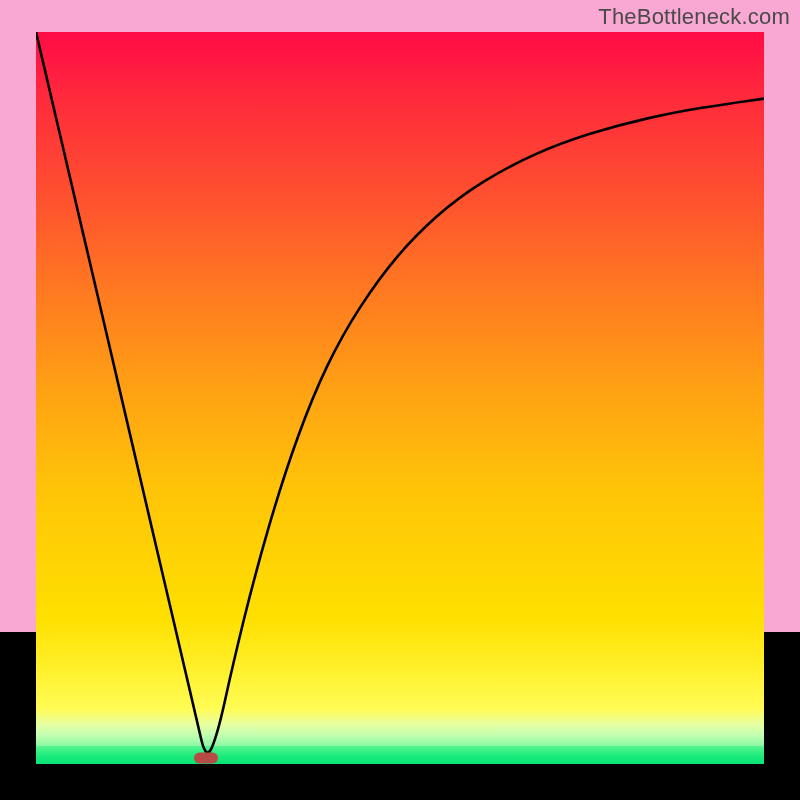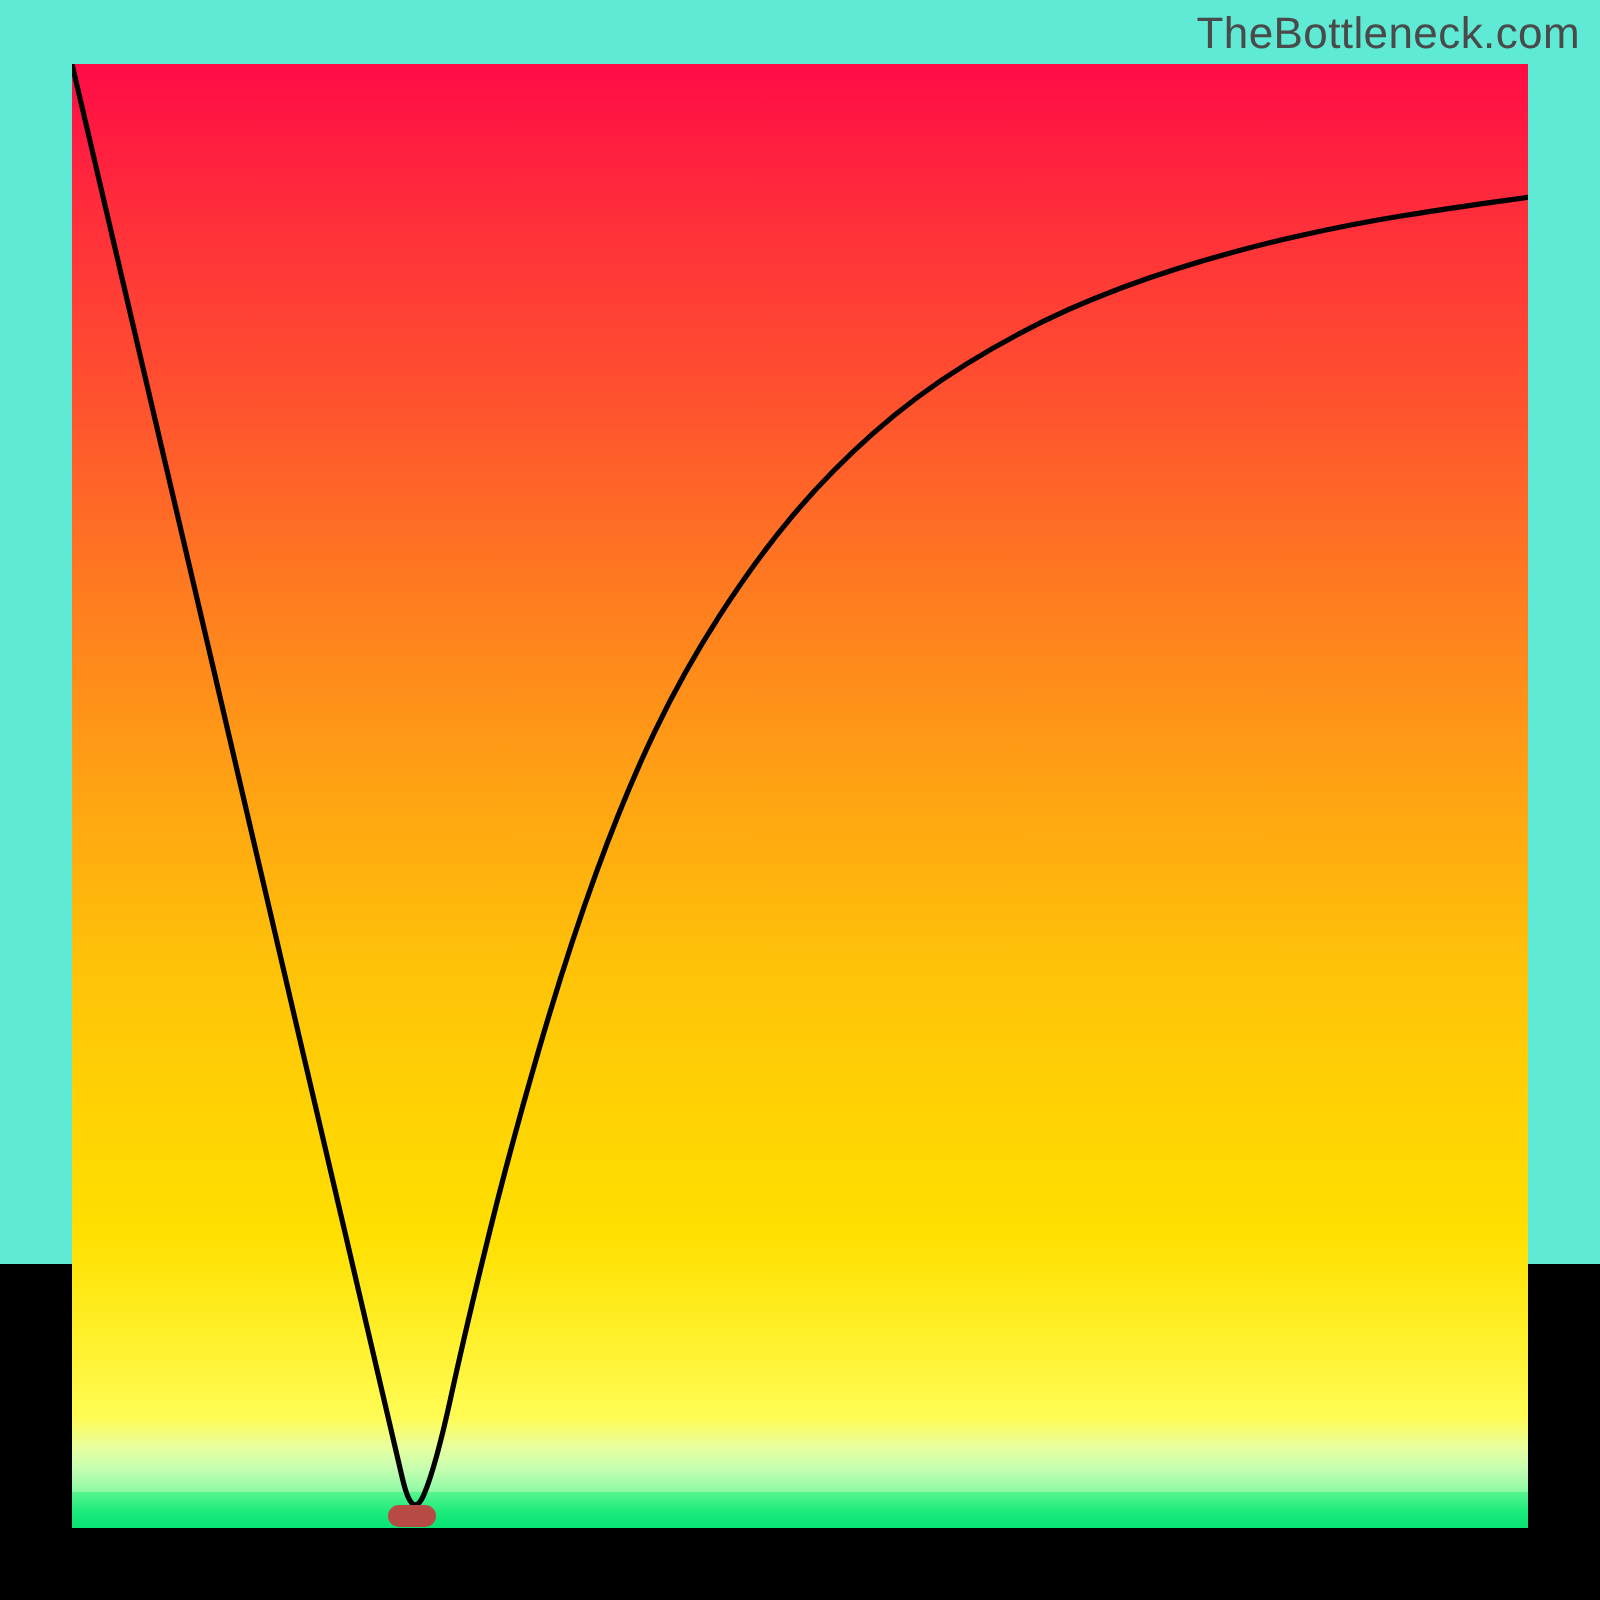--- a/index.html
+++ b/index.html
@@ -8,21 +8,21 @@
     width: 800px;
     height: 800px;
     background: #000;
     overflow: hidden;
     font-family: Arial, Helvetica, sans-serif;
   }
   .frame {
     position: relative;
     width: 800px;
     height: 632px;
-    background: #5eead4;
+    background: #f9a8d4;
   }
   .watermark {
     position: absolute;
     top: 4px;
     right: 10px;
     color: #4a4a4a;
     font-size: 22px;
     font-weight: 500;
     letter-spacing: 0.2px;
     z-index: 50;

